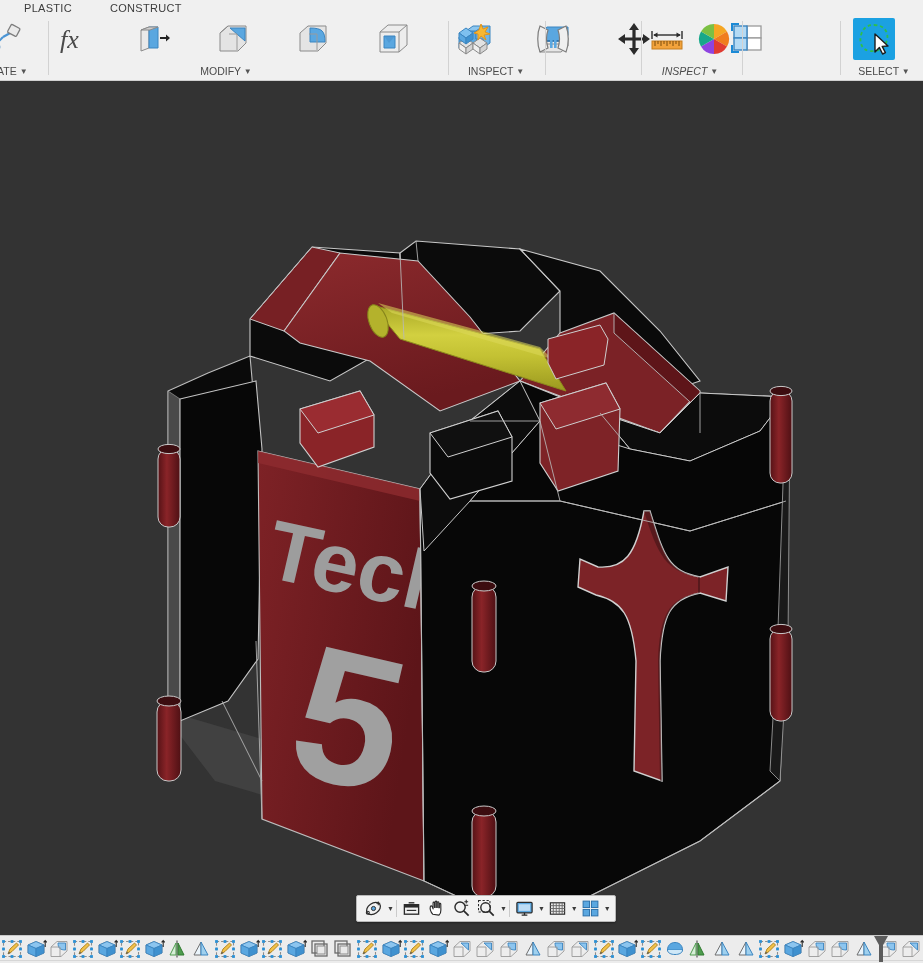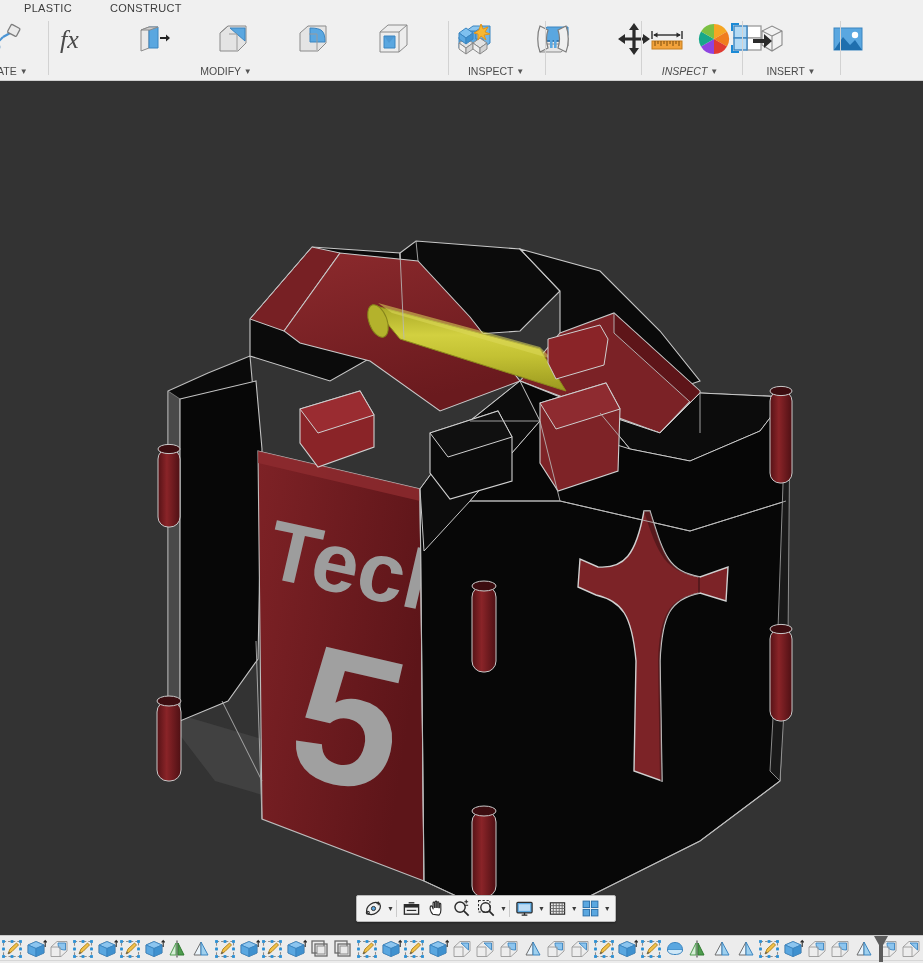--- a/index.html
+++ b/index.html
@@ -280,46 +280,37 @@
           </div>
         </div>
         <div class="plabel">
           <span>INSPECT</span>
           <span class="caret">▼</span>
         </div>
       </div>
 
       <div class="sep" style="left:742px;"></div>
 
-      <div class="panel" style="left:747px;width:88px;">
-        <div class="row" style="padding-left:3px;">
-          <div class="btn">
-            <svg width="36" height="36" viewBox="0 0 36 36">
-              <path d="M12 10 L22 5 L32 10 L32 24 L22 30 L12 24 Z" fill="#f2f2f2" stroke="#8a8a8a" stroke-width="1.1"></path>
-              <path d="M12 10 L22 15 L22 30" fill="none" stroke="#8a8a8a" stroke-width="1.1"></path>
-              <path d="M22 15 L32 10" fill="none" stroke="#8a8a8a" stroke-width="1.1"></path>
-              <path d="M3 18 L14 18 L14 13 L22 20 L14 27 L14 22 L3 22 Z" fill="#2b2b2b"></path>
-            </svg>
-          </div>
-          <div class="btn">
-            <svg width="36" height="36" viewBox="0 0 36 36">
-              <rect x="4" y="7" width="28" height="22" fill="#5aa7e0" stroke="#3b85c0" stroke-width="1"></rect>
-              <circle cx="25" cy="14" r="3.2" fill="#ffffff"></circle>
-              <path d="M4 29 L13 16 L20 24 L25 19 L32 29 Z" fill="#1f6fae"></path>
+
+      <div class="sep" style="left:840px;"></div>
+
+      <div class="panel" style="left:845px;width:78px;">
+        <div class="row" style="padding-left:8px;">
+          <div class="btn sel" style="width:42px;height:42px;">
+            <svg width="40" height="40" viewBox="0 0 40 40">
+              <path d="M20 6 C30 6 35 13 33 21 C31 29 24 33 16 32 C8 31 5 24 7 16 C9 9 13 6 20 6 Z" fill="none" stroke="#2fbf4a" stroke-width="1.8" stroke-dasharray="3.2 2.8"></path>
+              <path d="M21 15 L21 33 L25.4 28.6 L28.6 35 L31.4 33.6 L28.2 27.4 L34 27 Z" fill="#ffffff" stroke="#1d1d1d" stroke-width="1.4" stroke-linejoin="round"></path>
             </svg>
           </div>
         </div>
         <div class="plabel">
-          <span>INSERT</span>
+          <span>SELECT</span>
           <span class="caret">▼</span>
         </div>
       </div>
-
-      <div class="sep" style="left:840px;"></div>
-
 
     </div>
   </div>
 
   <div class="viewport">
     <svg class="model" viewBox="0 0 923 849">
       <defs>
         <linearGradient id="gRedTop" x1="0" y1="0" x2="0.4" y2="1">
           <stop offset="0" stop-color="#8c2a2d"></stop>
             <stop offset="1" stop-color="#6a1a1e"></stop>

